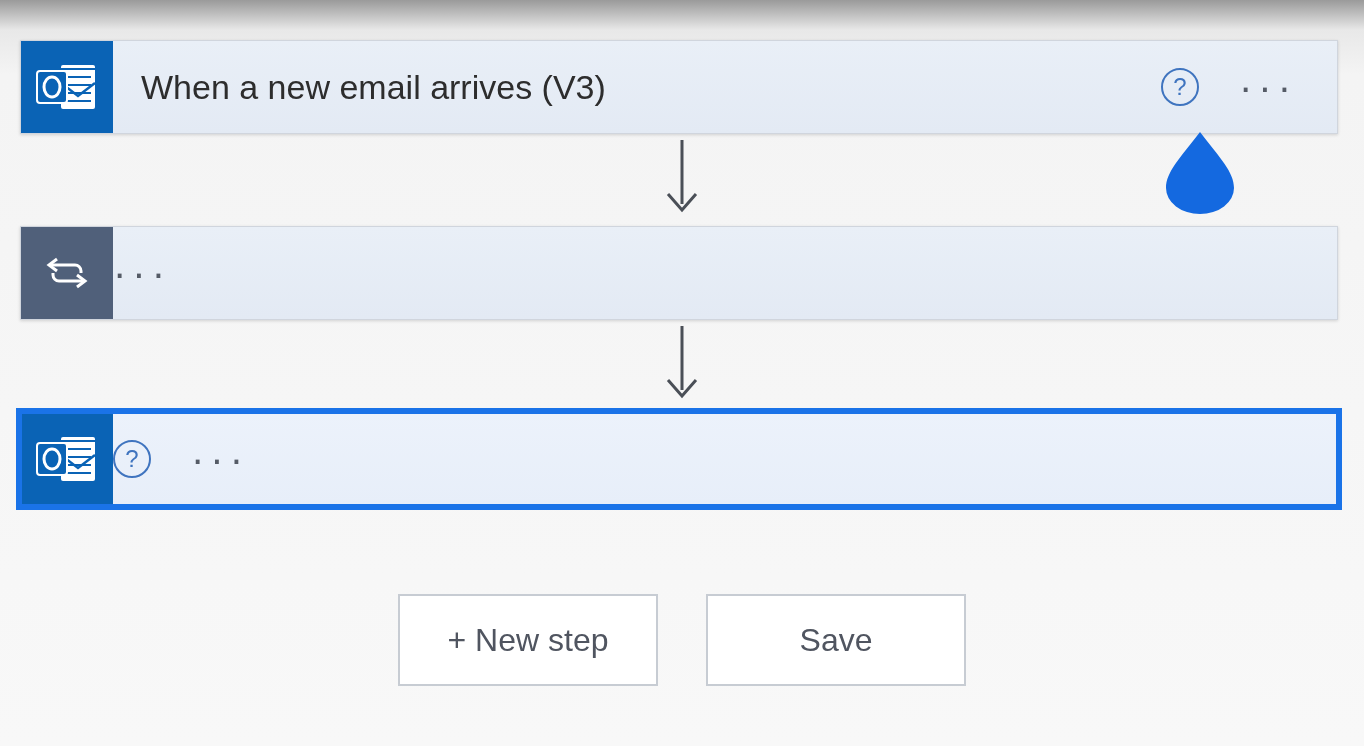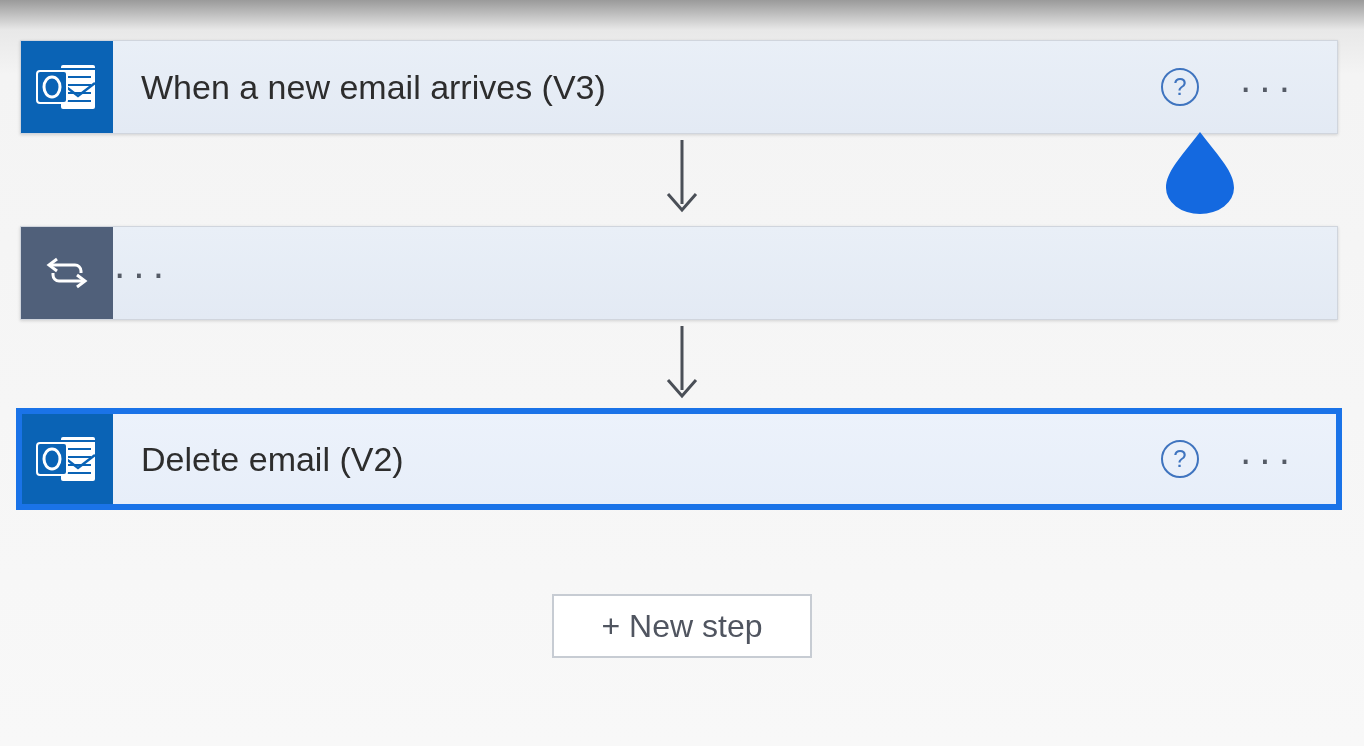--- a/index.html
+++ b/index.html
@@ -84,21 +84,21 @@
     z-index: 10;
   }
   .footer-buttons {
     display: flex;
     gap: 48px;
     margin-top: 88px;
     justify-content: center;
   }
   .btn {
     min-width: 260px;
-    height: 64px;
+    height: 92px;
     border: 2px solid #c7ccd3;
     background: #fff;
     display: flex;
     align-items: center;
     justify-content: center;
     font-size: 32px;
     color: #505560;
     cursor: pointer;
   }
   .outlook-svg { width: 64px; height: 64px; }
@@ -161,26 +161,28 @@
     <div class="icon-box outlook">
       <svg class="outlook-svg" viewBox="0 0 64 64">
         <rect x="26" y="10" width="34" height="44" rx="2" fill="#ffffff"></rect>
         <path d="M26 14 L60 14" stroke="#0a63b5" stroke-width="2"></path>
         <path d="M30 22 L56 22 M30 30 L56 30 M30 38 L56 38 M30 46 L56 46" stroke="#0a63b5" stroke-width="2"></path>
         <path d="M26 28 L43 41 L60 28" fill="none" stroke="#0a63b5" stroke-width="2.5"></path>
         <rect x="2" y="16" width="30" height="32" rx="3" fill="#0a63b5" stroke="#fff" stroke-width="2"></rect>
         <ellipse cx="17" cy="32" rx="8" ry="10" fill="none" stroke="#ffffff" stroke-width="3"></ellipse>
       </svg>
     </div>
-    <div class="step-title">Delete email (V2)</div>
     <div class="help-circle">
       <span>?</span>
     </div>
     <div class="more-dots">···</div>
   </div>
 
   <div class="footer-buttons">
     <div class="btn">
       <span>+ New step</span>
     </div>
+    <div class="btn">
+      <span>Save</span>
+    </div>
   </div>
 
 </div>
 
 </body></html>

